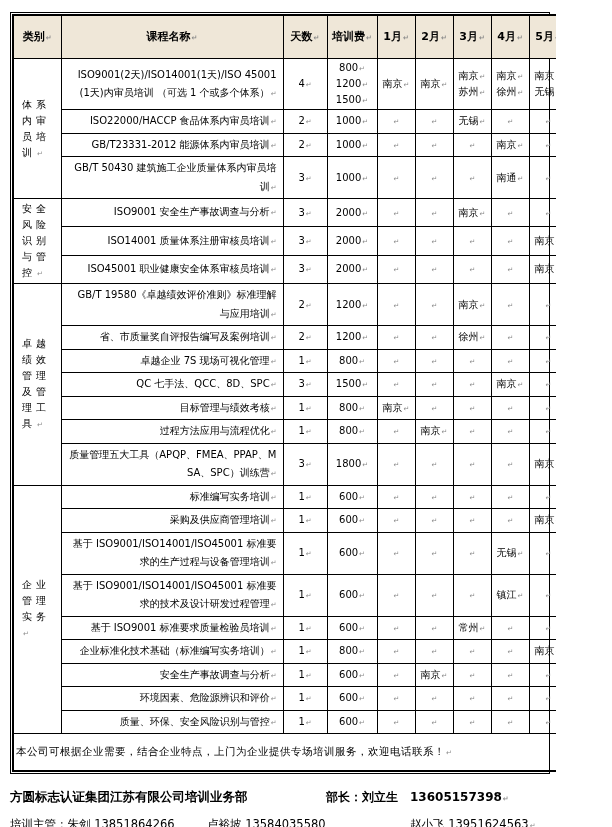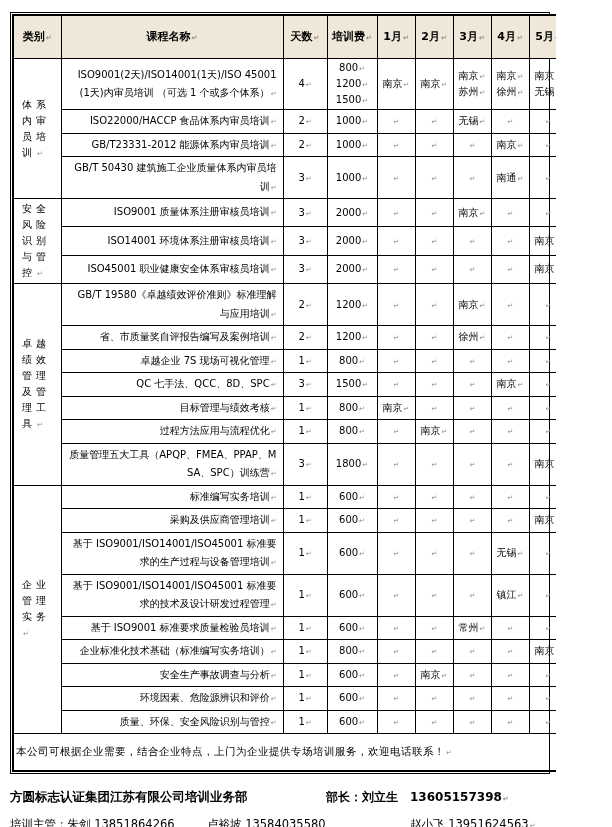--- a/index.html
+++ b/index.html
@@ -206,21 +206,21 @@
             </td>
             <td class="month">
               <div class="pline"></div>
             </td>
           </tr>
           <tr>
             <td class="cat" rowspan="3">
               <div class="pline">安全风险识别与管控</div>
             </td>
             <td class="course">
-              <div class="pline">ISO9001 质量体系注册审核员培训</div>
+              <div class="pline">ISO9001 安全生产事故调查与分析</div>
             </td>
             <td class="num">
               <div class="pline">3</div>
             </td>
             <td class="fee">
               <div class="pline">2000</div>
             </td>
             <td class="month">
               <div class="pline"></div>
             </td>
@@ -235,21 +235,21 @@
             </td>
             <td class="month">
               <div class="pline"></div>
             </td>
             <td class="month">
               <div class="pline"></div>
             </td>
           </tr>
           <tr>
             <td class="course">
-              <div class="pline">ISO14001 环境体系注册审核员培训</div>
+              <div class="pline">ISO14001 质量体系注册审核员培训</div>
             </td>
             <td class="num">
               <div class="pline">3</div>
             </td>
             <td class="fee">
               <div class="pline">2000</div>
             </td>
             <td class="month">
               <div class="pline"></div>
             </td>

